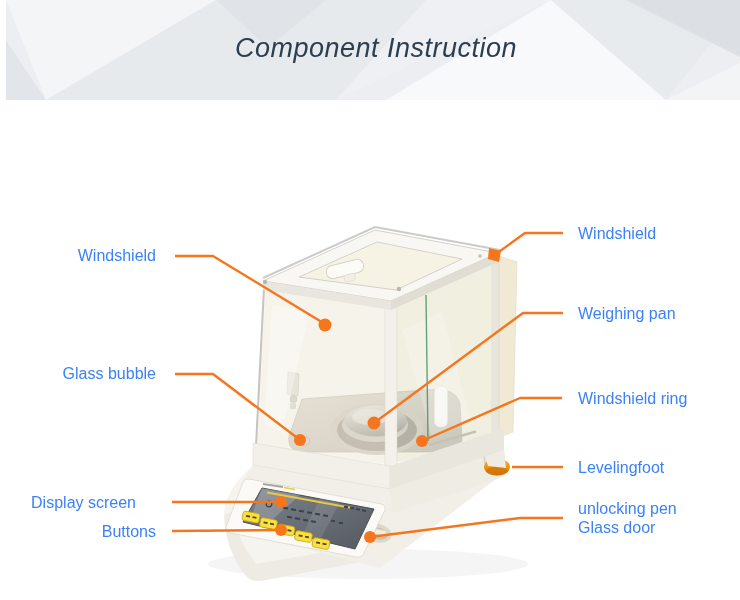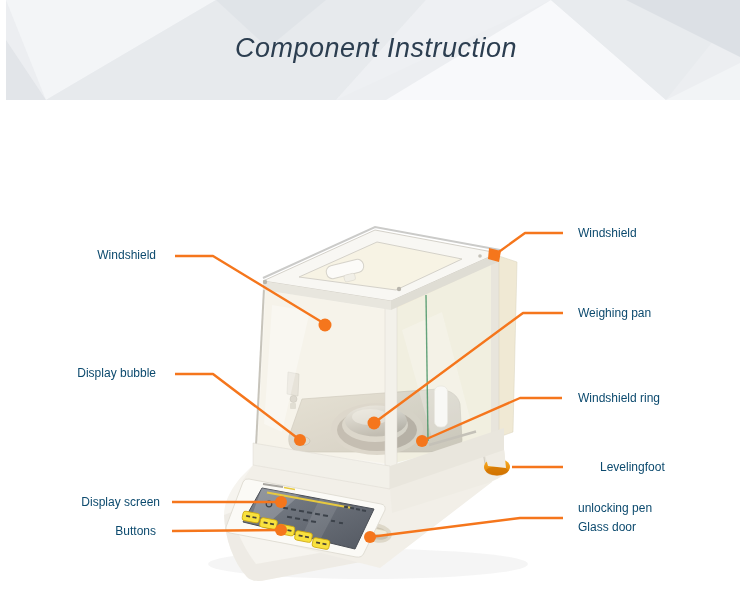--- a/index.html
+++ b/index.html
@@ -6,21 +6,21 @@
   .page{position:relative;width:740px;height:600px;background:#ffffff;overflow:hidden;
         font-family:"Liberation Sans",sans-serif;}
   
   .banner{position:absolute;left:6px;top:0;width:740px;height:100px;font-style:italic;}
   .banner svg{display:block;}
   .banner-title{position:absolute;left:0;right:0;top:33px;text-align:center;
         font-size:27px;font-weight:400;letter-spacing:.5px;color:#2c3e50;}
   
   .diagram{position:absolute;left:0;top:0;width:740px;height:600px;}
   .diagram svg{position:absolute;left:0;top:0;}
-  .lbl{position:absolute;font-size:12px;line-height:19px;color:#0c4a6e;white-space:nowrap;}
+  .lbl{position:absolute;font-size:16px;line-height:19px;color:#3b82f6;white-space:nowrap;}
   .lbl.left{text-align:right;}
 </style>
 </head>
 <body>
 
 <div class="page">
 
   <div class="banner">
     <svg width="740" height="100" viewBox="0 0 740 100">
       <rect width="740" height="100" fill="#eceef1"></rect>
@@ -233,26 +233,26 @@
         <circle cx="281" cy="502" r="6"></circle>
         <circle cx="281" cy="530" r="6"></circle>
         <polygon points="489,248 501,251 499,262 488,259"></polygon>
         <circle cx="374" cy="423" r="6.5"></circle>
         <circle cx="422" cy="441" r="6"></circle>
         <circle cx="370" cy="537" r="6"></circle>
       </g>
     </svg>
 
     <div class="lbl left" style="right:584px;top:246px;">Windshield</div>
-    <div class="lbl left" style="right:584px;top:364px;">Display bubble</div>
-    <div class="lbl left" style="right:580px;top:493px;margin-left:12px;">Display screen</div>
+    <div class="lbl left" style="right:584px;top:364px;">Glass bubble</div>
+    <div class="lbl left" style="right:604px;top:493px;margin-left:12px;">Display screen</div>
     <div class="lbl left" style="right:584px;top:522px;margin-left:32px;">Buttons</div>
 
     <div class="lbl right" style="left:578px;top:224px;">Windshield</div>
     <div class="lbl right" style="left:578px;top:304px;">Weighing pan</div>
     <div class="lbl right" style="left:578px;top:389px;">Windshield ring</div>
-    <div class="lbl right" style="left:600px;top:458px;text-align:right;">Levelingfoot</div>
+    <div class="lbl right" style="left:578px;top:458px;text-align:right;">Levelingfoot</div>
     <div class="lbl right" style="left:578px;top:499px;">
       <div>unlocking pen</div>
       <div>Glass door</div>
     </div>
   </div>
 </div>
 
 </body></html>

